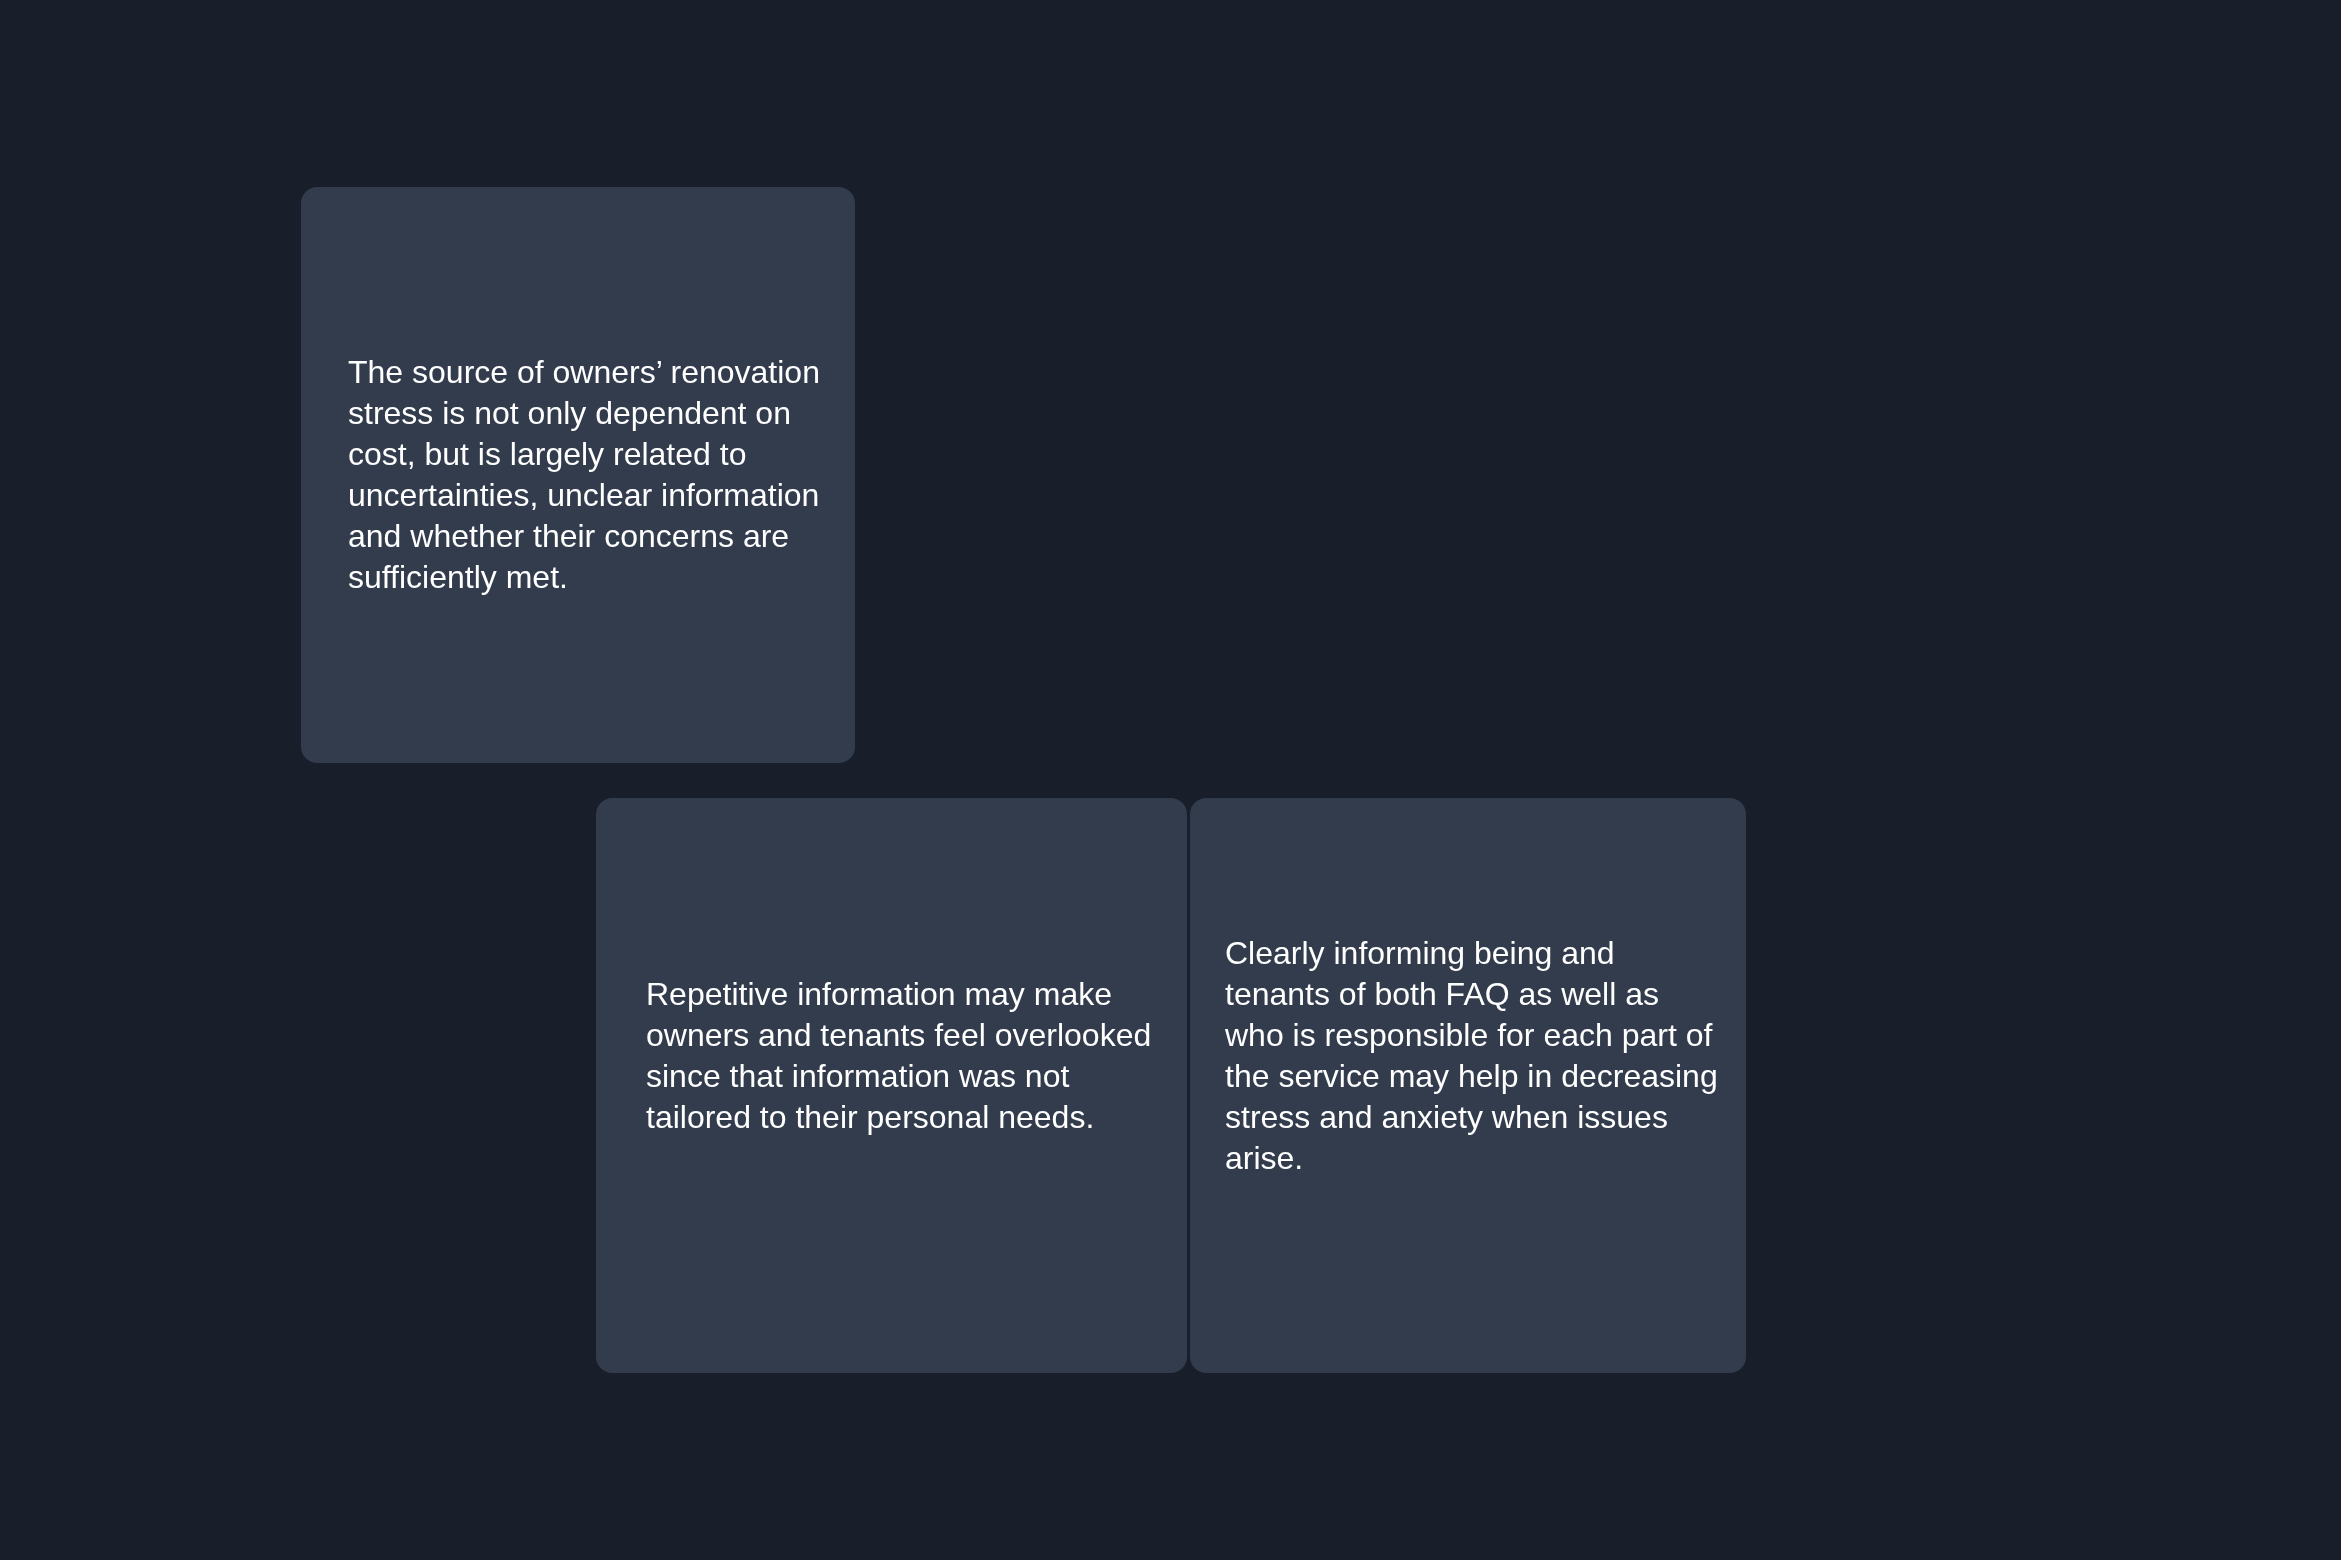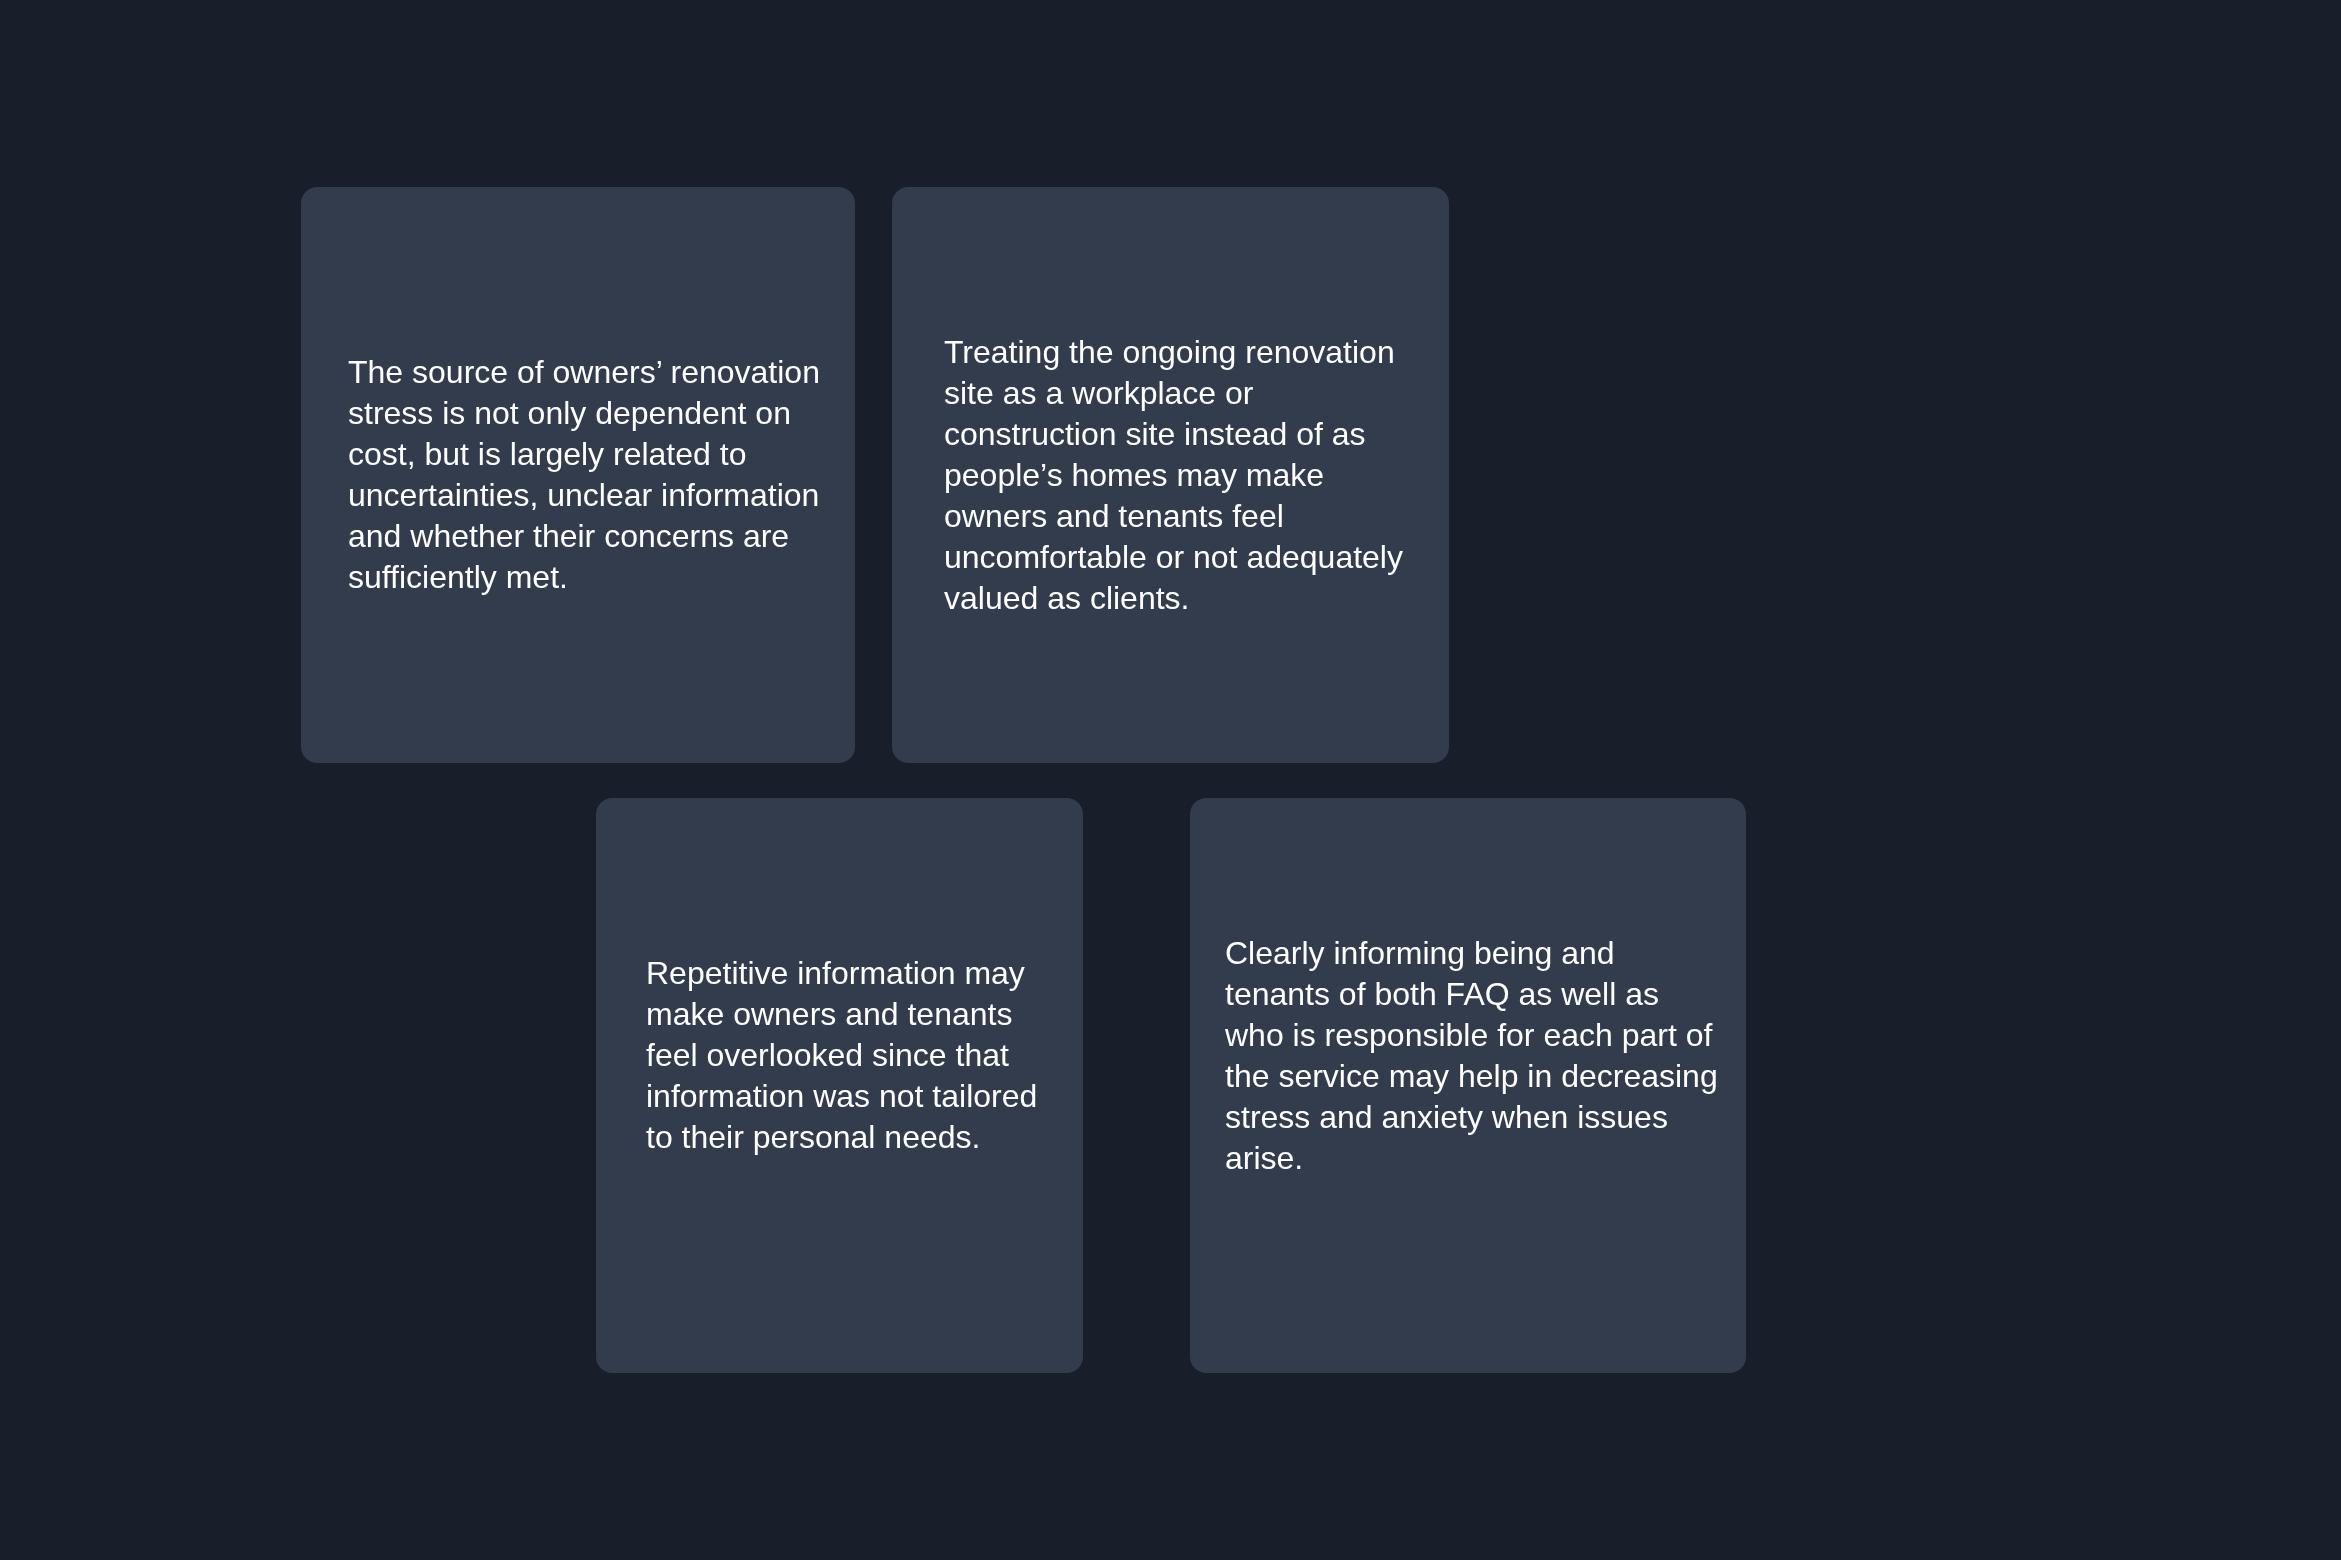--- a/index.html
+++ b/index.html
@@ -52,21 +52,21 @@
   }
   #card-3 {
     left: 1485px; top: 187px;  width: 557px; height: 576px;
   }
   #card-3 .card-text {
     padding-left: 41px; padding-right: 22px;
   }
 
   
   #card-4 {
-    left: 596px; top: 798px; width: 487px; height: 575px;
+    left: 596px; top: 798px; width: 591px; height: 575px;
   }
   #card-4 .card-text {
     padding-left: 50px; padding-right: 22px;
     margin-top: -60px;
   }
   #card-5 {
     left: 1190px; top: 798px; width: 556px; height: 575px;
   }
   #card-5 .card-text {
     padding-left: 35px; padding-right: 22px;
@@ -75,23 +75,20 @@
 </style>
 </head>
 <body style="background: rgb(24, 31, 42);">
 
 <div id="board">
 
   <div class="card" id="card-1" style="background: rgb(50, 60, 77);">
     <p class="card-text">The source of owners’ renovation stress is not only dependent on cost, but is largely related to uncertainties, unclear information and whether their concerns are sufficiently met.</p>
   </div>
 
-  <div class="card" id="card-2" style="background: rgb(50, 60, 77);">
-    <p class="card-text">Treating the ongoing renovation site as a workplace or construction site instead of as people’s homes may make owners and tenants feel uncomfortable or not adequately valued as clients.</p>
-  </div>
 
 
   <div class="card" id="card-4" style="background: rgb(50, 60, 77);">
     <p class="card-text">Repetitive information may make owners and tenants feel overlooked since that information was not tailored to their personal needs.</p>
   </div>
 
   <div class="card" id="card-5" style="background: rgb(50, 60, 77);">
     <p class="card-text">Clearly informing being and tenants of both FAQ as well as who is responsible for each part of the service may help in decreasing stress and anxiety when issues arise.</p>
   </div>
 

